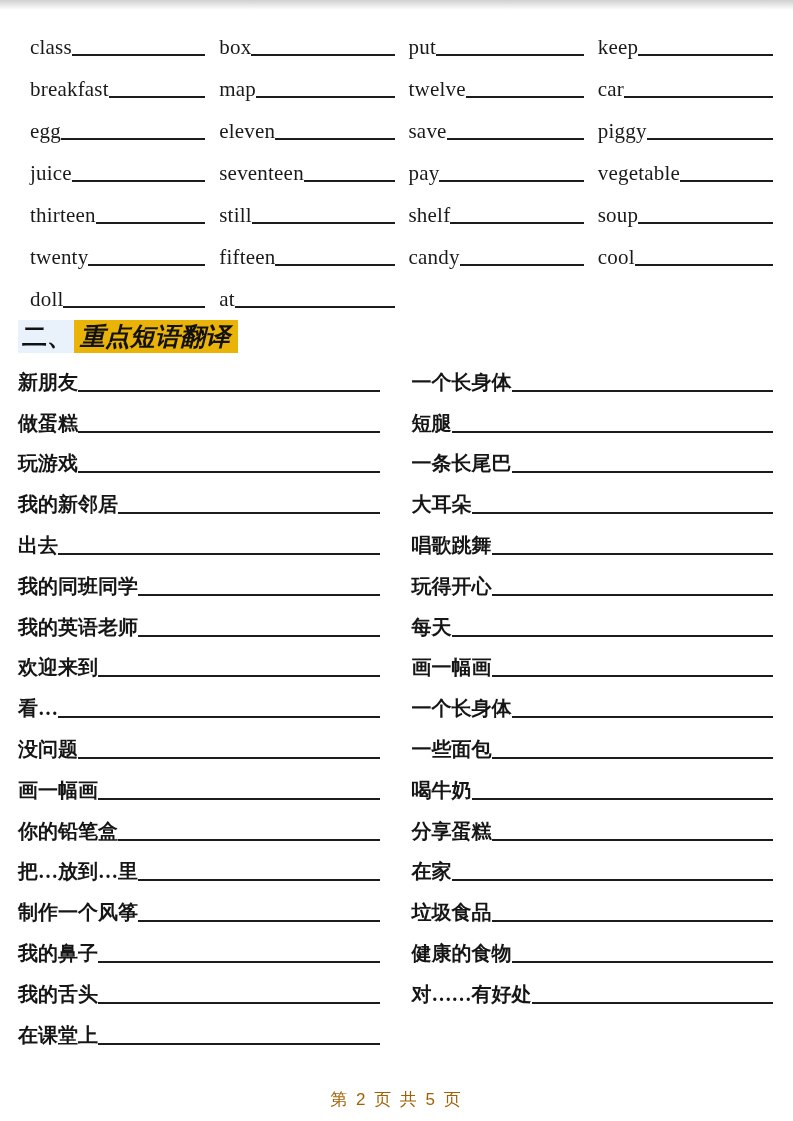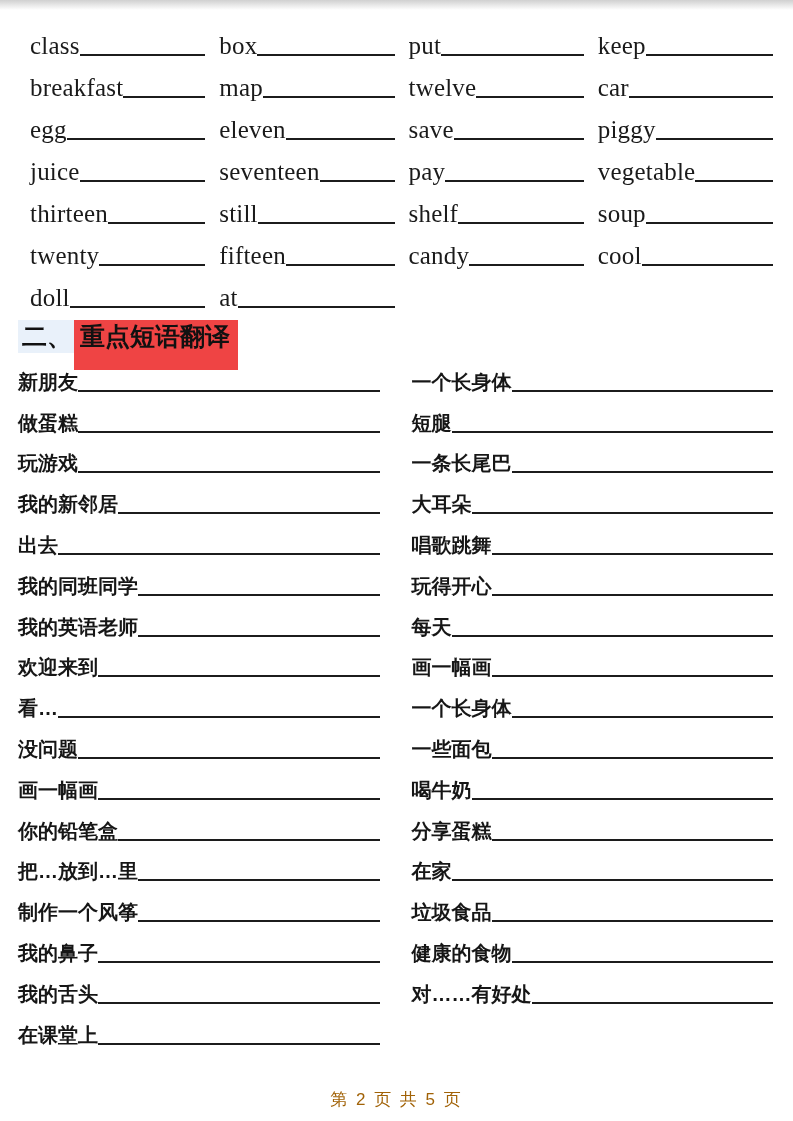--- a/index.html
+++ b/index.html
@@ -24,21 +24,21 @@
     top: 33px; left: 30px; right: 20px;
     display: grid;
     grid-template-columns: repeat(4, 1fr);
     column-gap: 14px;
     row-gap: 16px;
   }
   .vcell {
     display: flex;
     align-items: flex-end;
     height: 26px;
-    font-size: 25px;
+    font-size: 21px;
     letter-spacing: .2px;
   }
   .vcell .word { white-space: nowrap; line-height: 1.1; }
   .blank {
     flex: 1 1 auto;
     border-bottom: 2px solid #1c1c1c;
     height: 6px;
     margin-bottom: 3px;
     min-width: 18px;
   }
@@ -52,22 +52,23 @@
     font-weight: bold;
     color: #111;
     line-height: 33px;
     white-space: nowrap;
   }
   .section-number {
     background: #e9f1fa;
     padding: 2px 2px 3px 4px;
   }
   .section-title {
-    background: #ef4444;
-    padding: 2px 8px 20px 6px;
+    background: #eab308;
+    padding: 2px 8px 3px 6px;
+    font-style: italic;
   }
 
   
   .phrase-grid {
     position: absolute;
     top: 362px; left: 18px; right: 20px;
     display: grid;
     grid-template-columns: 1fr 1fr;
     grid-template-rows: repeat(17, 40.8px);
     grid-auto-flow: column;
@@ -75,21 +76,21 @@
   }
   .pcell {
     display: flex;
     align-items: flex-end;
     font-family: "Liberation Sans", sans-serif;
     font-size: 20px;
     font-weight: 600;
     color: #161616;
     padding-bottom: 9px;
   }
-  .pcell .phrase { white-space: nowrap; line-height: 1.15; }
+  .pcell .phrase { white-space: nowrap; line-height: 1.15; font-family: Liberation Serif, serif; }
   .pcell .blank { margin-bottom: 2px; }
 
   
   .page-footer {
     position: absolute;
     top: 1088px; left: 0; right: 0;
     text-align: center;
     font-family: "Liberation Sans", sans-serif;
     font-size: 17px;
     color: #a16207;

